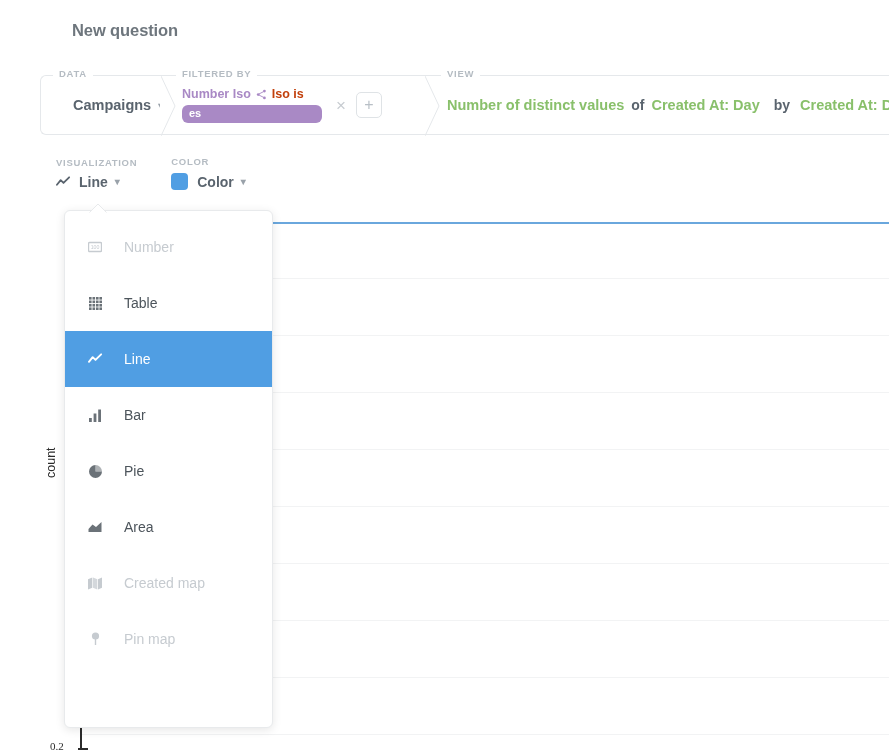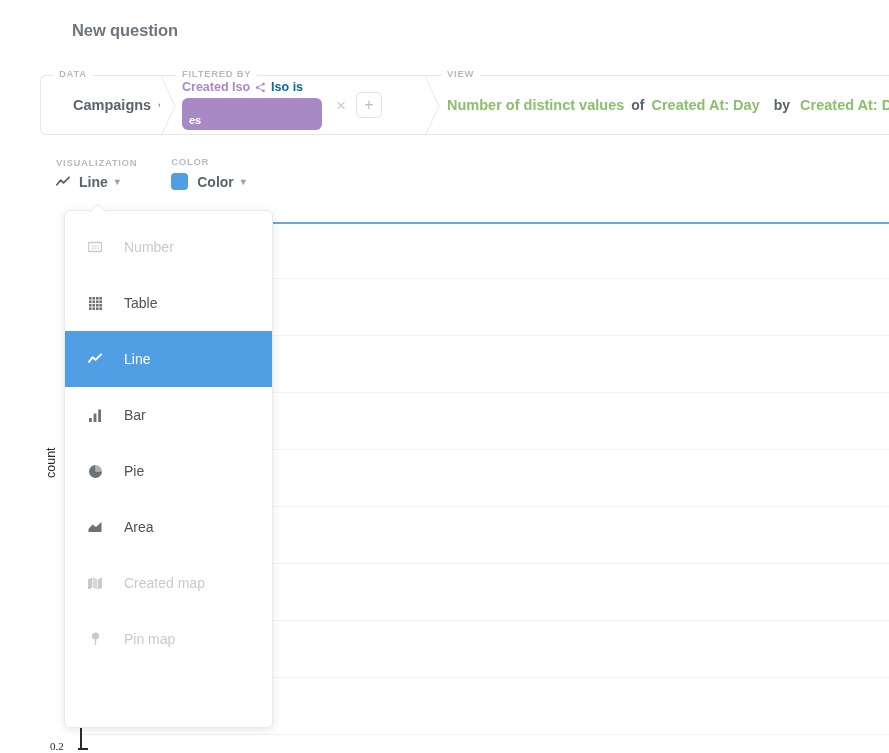--- a/index.html
+++ b/index.html
@@ -104,32 +104,32 @@
   }
   .filter-field {
     font-size: 12.5px;
     color: #a989c5;
     font-weight: 700;
     white-space: nowrap;
   }
   .share-icon { margin: 0 5px; display: inline-flex; align-items: center; }
   .filter-op {
     font-size: 12.5px;
-    color: #0369a1;
+    color: #c2410c;
     font-weight: 700;
     white-space: nowrap;
   }
   .value-chip {
     margin-top: 4px;
     background: #a989c5;
     color: #fff;
     font-size: 11px;
     font-weight: 700;
     border-radius: 6px;
-    padding: 17px 7px 4px;
+    padding: 3px 7px 4px;
     line-height: 1;
     flex-basis: 100%;
     width: fit-content;
   }
   .x-btn {
     color: #c7ccd1;
     font-size: 17px;
     line-height: 1;
     margin: 0 10px 0 14px;
     font-weight: 400;
@@ -315,21 +315,21 @@
         <svg width="16" height="60" viewBox="0 0 16 60">
           <path d="M0 0 L14 30 L0 60" fill="none" stroke="#e5e8eb" stroke-width="1"></path>
         </svg>
       </div>
     </div>
 
     <div class="qb-section sec-filter">
       <span class="qb-legend">FILTERED BY</span>
       <div class="filter-body">
         <div class="filter-text">
-          <span class="filter-field">Created Iso</span>
+          <span class="filter-field">Number Iso</span>
           <span class="share-icon">
             <svg width="11" height="11" viewBox="0 0 12 12">
               <circle cx="9.2" cy="2.3" r="1.5" fill="#a989c5"></circle>
               <circle cx="2.4" cy="6" r="1.5" fill="#a989c5"></circle>
               <circle cx="9.2" cy="9.7" r="1.5" fill="#a989c5"></circle>
               <path d="M3.3 5.4 L8.4 2.8 M3.3 6.6 L8.4 9.2" stroke="#a989c5" stroke-width="1" fill="none"></path>
             </svg>
           </span>
           <span class="filter-op">Iso is</span>
           <span class="value-chip">es</span>

